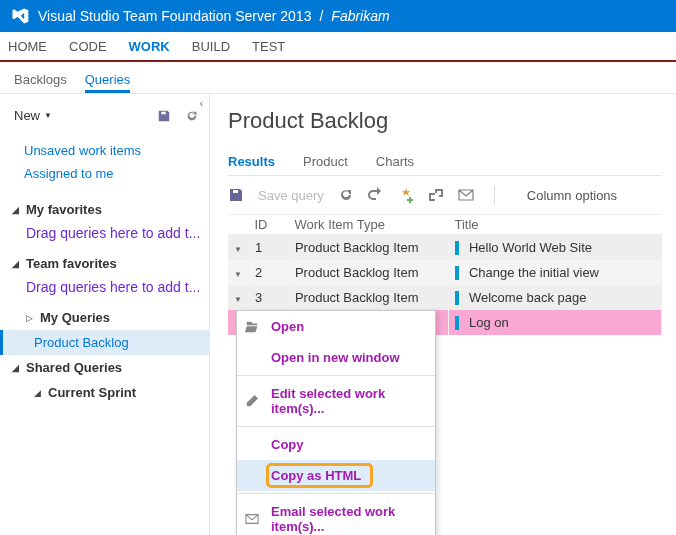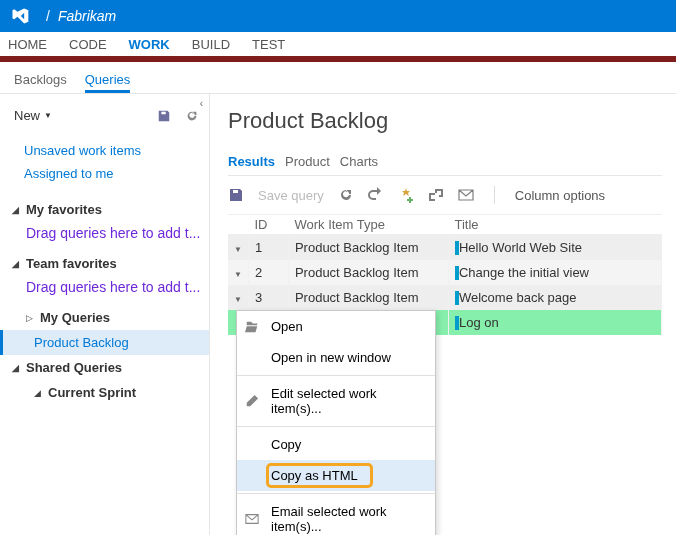--- a/index.html
+++ b/index.html
@@ -5,21 +5,21 @@
   * { box-sizing: border-box; margin: 0; padding: 0; }
   html, body { width: 676px; height: 535px; font-family: "Segoe UI", Arial, sans-serif; font-size: 13px; color: #333; background: #fff; overflow: hidden; }
   
   
   .banner { background: #0079d6; color: #fff; height: 32px; display: flex; align-items: center; padding: 0 10px; font-size: 14px; }
   .banner .logo { width: 20px; height: 20px; margin-right: 8px; }
   .banner .sep { margin: 0 8px; opacity: 0.95; }
   .banner .proj { font-weight: 400; font-style: italic; }
   
   
-  .toptabs { display: flex; height: 30px; align-items: center; border-bottom: 6px solid #7f1d1d; padding: 0 8px; gap: 22px; font-size: 13px; }
+  .toptabs { display: flex; height: 30px; align-items: center; border-bottom: 2px solid #7f1d1d; padding: 0 8px; gap: 22px; font-size: 13px; }
   .toptabs .tab { color: #555; cursor: pointer; }
   .toptabs .tab.active { color: #0079d6; font-weight: 600; }
   
   
   .subtabs { display: flex; height: 32px; align-items: flex-end; padding: 0 14px; gap: 18px; border-bottom: 1px solid #e6e6e6; }
   .subtabs .stab { color: #666; padding-bottom: 6px; cursor: pointer; }
   .subtabs .stab.active { color: #0079d6; border-bottom: 3px solid #0079d6; padding-bottom: 3px; }
   
   
   .split { display: flex; height: calc(535px - 32px - 30px - 32px); }
@@ -41,57 +41,58 @@
   .tree-header .tw { font-size: 9px; width: 10px; color: #444; }
   .tree-hint { padding: 3px 0 10px 26px; color: #6d28d9; font-size: 14px; white-space: nowrap; overflow: hidden; text-overflow: ellipsis; }
   .tree-item { padding: 5px 0 5px 26px; cursor: pointer; display: flex; align-items: center; gap: 4px; }
   .tree-item .tw { font-size: 9px; width: 10px; color: #444; }
   .tree-item.level2 { padding-left: 34px; }
   .tree-item.selected { background: #deecf9; border-left: 3px solid #0079d6; padding-left: 31px; }
   .tree-item.selected span.lbl { color: #0079d6; }
   
   
   h1.page-title { font-weight: 300; font-size: 22px; color: #444; margin-bottom: 14px; }
-  .result-tabs { display: flex; gap: 10px; border-bottom: 1px solid #e6e6e6; }
+  .result-tabs { display: flex; gap: 28px; border-bottom: 1px solid #e6e6e6; }
   .result-tabs .rtab { color: #666; padding: 6px 0; cursor: pointer; }
   .result-tabs .rtab.active { color: #0079d6; font-weight: 600; position: relative; }
   
   .tool-row { display: flex; align-items: center; gap: 14px; padding: 10px 0 10px 0; color: #888; }
   .tool-row .save { color: #bbb; }
   .tool-row .ico { width: 16px; height: 16px; cursor: pointer; opacity: 0.75; }
   .tool-row .div { width: 1px; height: 18px; background: #ddd; margin: 0 6px; }
-  .tool-row .colopt { color: #555; cursor: pointer; margin-left: 0; }
+  .tool-row .colopt { color: #555; cursor: pointer; margin-left: 12px; }
   
   
   table.grid { width: 100%; border-collapse: collapse; font-size: 13px; }
   table.grid th { text-align: left; font-weight: 400; color: #666; padding: 2px 6px; border-bottom: 1px solid #eee; border-top: 1px solid #eee; background: #fff; }
   table.grid td { padding: 5px 6px; border-right: 1px solid #f0f0f0; }
   table.grid tr.body { background: #eeeeee; }
   table.grid tr.body.r2 { background: #f4f4f4; }
-  table.grid tr.selected td { background: #86efac; }
+  table.grid tr.selected td { background: #f9a8d4; }
   .row-chevron { font-size: 8px; color: #666; }
-  .title-cell { display: flex; align-items: center; gap: 0; }
+  .title-cell { display: flex; align-items: center; gap: 10px; }
   .bluebar { width: 4px; height: 14px; background: #009ccc; display: inline-block; }
   
   
   .context-menu { position: absolute; top: 310px; left: 236px; width: 200px; background: #fff; border: 1px solid #c8c8c8; box-shadow: 2px 2px 6px rgba(0,0,0,0.15); z-index: 100; font-size: 13px; }
-  .context-menu .mi { padding: 8px 28px 8px 34px; cursor: pointer; position: relative; color: #000000; }
+  .context-menu .mi { padding: 8px 28px 8px 34px; cursor: pointer; position: relative; color: #a21caf; font-weight: bold; }
   .context-menu .mi .mico { position: absolute; left: 8px; top: 50%; transform: translateY(-50%); width: 14px; height: 14px; opacity: 0.7; }
   .context-menu .msep { height: 1px; background: #e0e0e0; margin: 2px 0; }
   .context-menu .mi.hover { background: #deecf9; }
   .highlight-box { position: absolute; border: 3px solid #f5a623; border-radius: 5px; pointer-events: none; top: 3px; left: 29px; right: 62px; bottom: 3px; }
   .mi.copyhtml { position: relative; }
 </style>
 </head>
 <body>
 
 <div class="banner">
   <svg class="logo" viewBox="0 0 24 24">
       <path fill="#fff" d="M17 3l5 2v14l-5 2-8-8-4 3-2-1V5l2-1 4 3 8-4zm0 5l-4 4 4 4V8z"></path>
     </svg>
+  <span>Visual Studio Team Foundation Server 2013</span>
   <span class="sep">/</span>
   <span class="proj">Fabrikam</span>
 </div>
 
 <div class="toptabs">
   <span class="tab">HOME</span>
   <span class="tab">CODE</span>
   <span class="tab active">WORK</span>
   <span class="tab">BUILD</span>
   <span class="tab">TEST</span>

